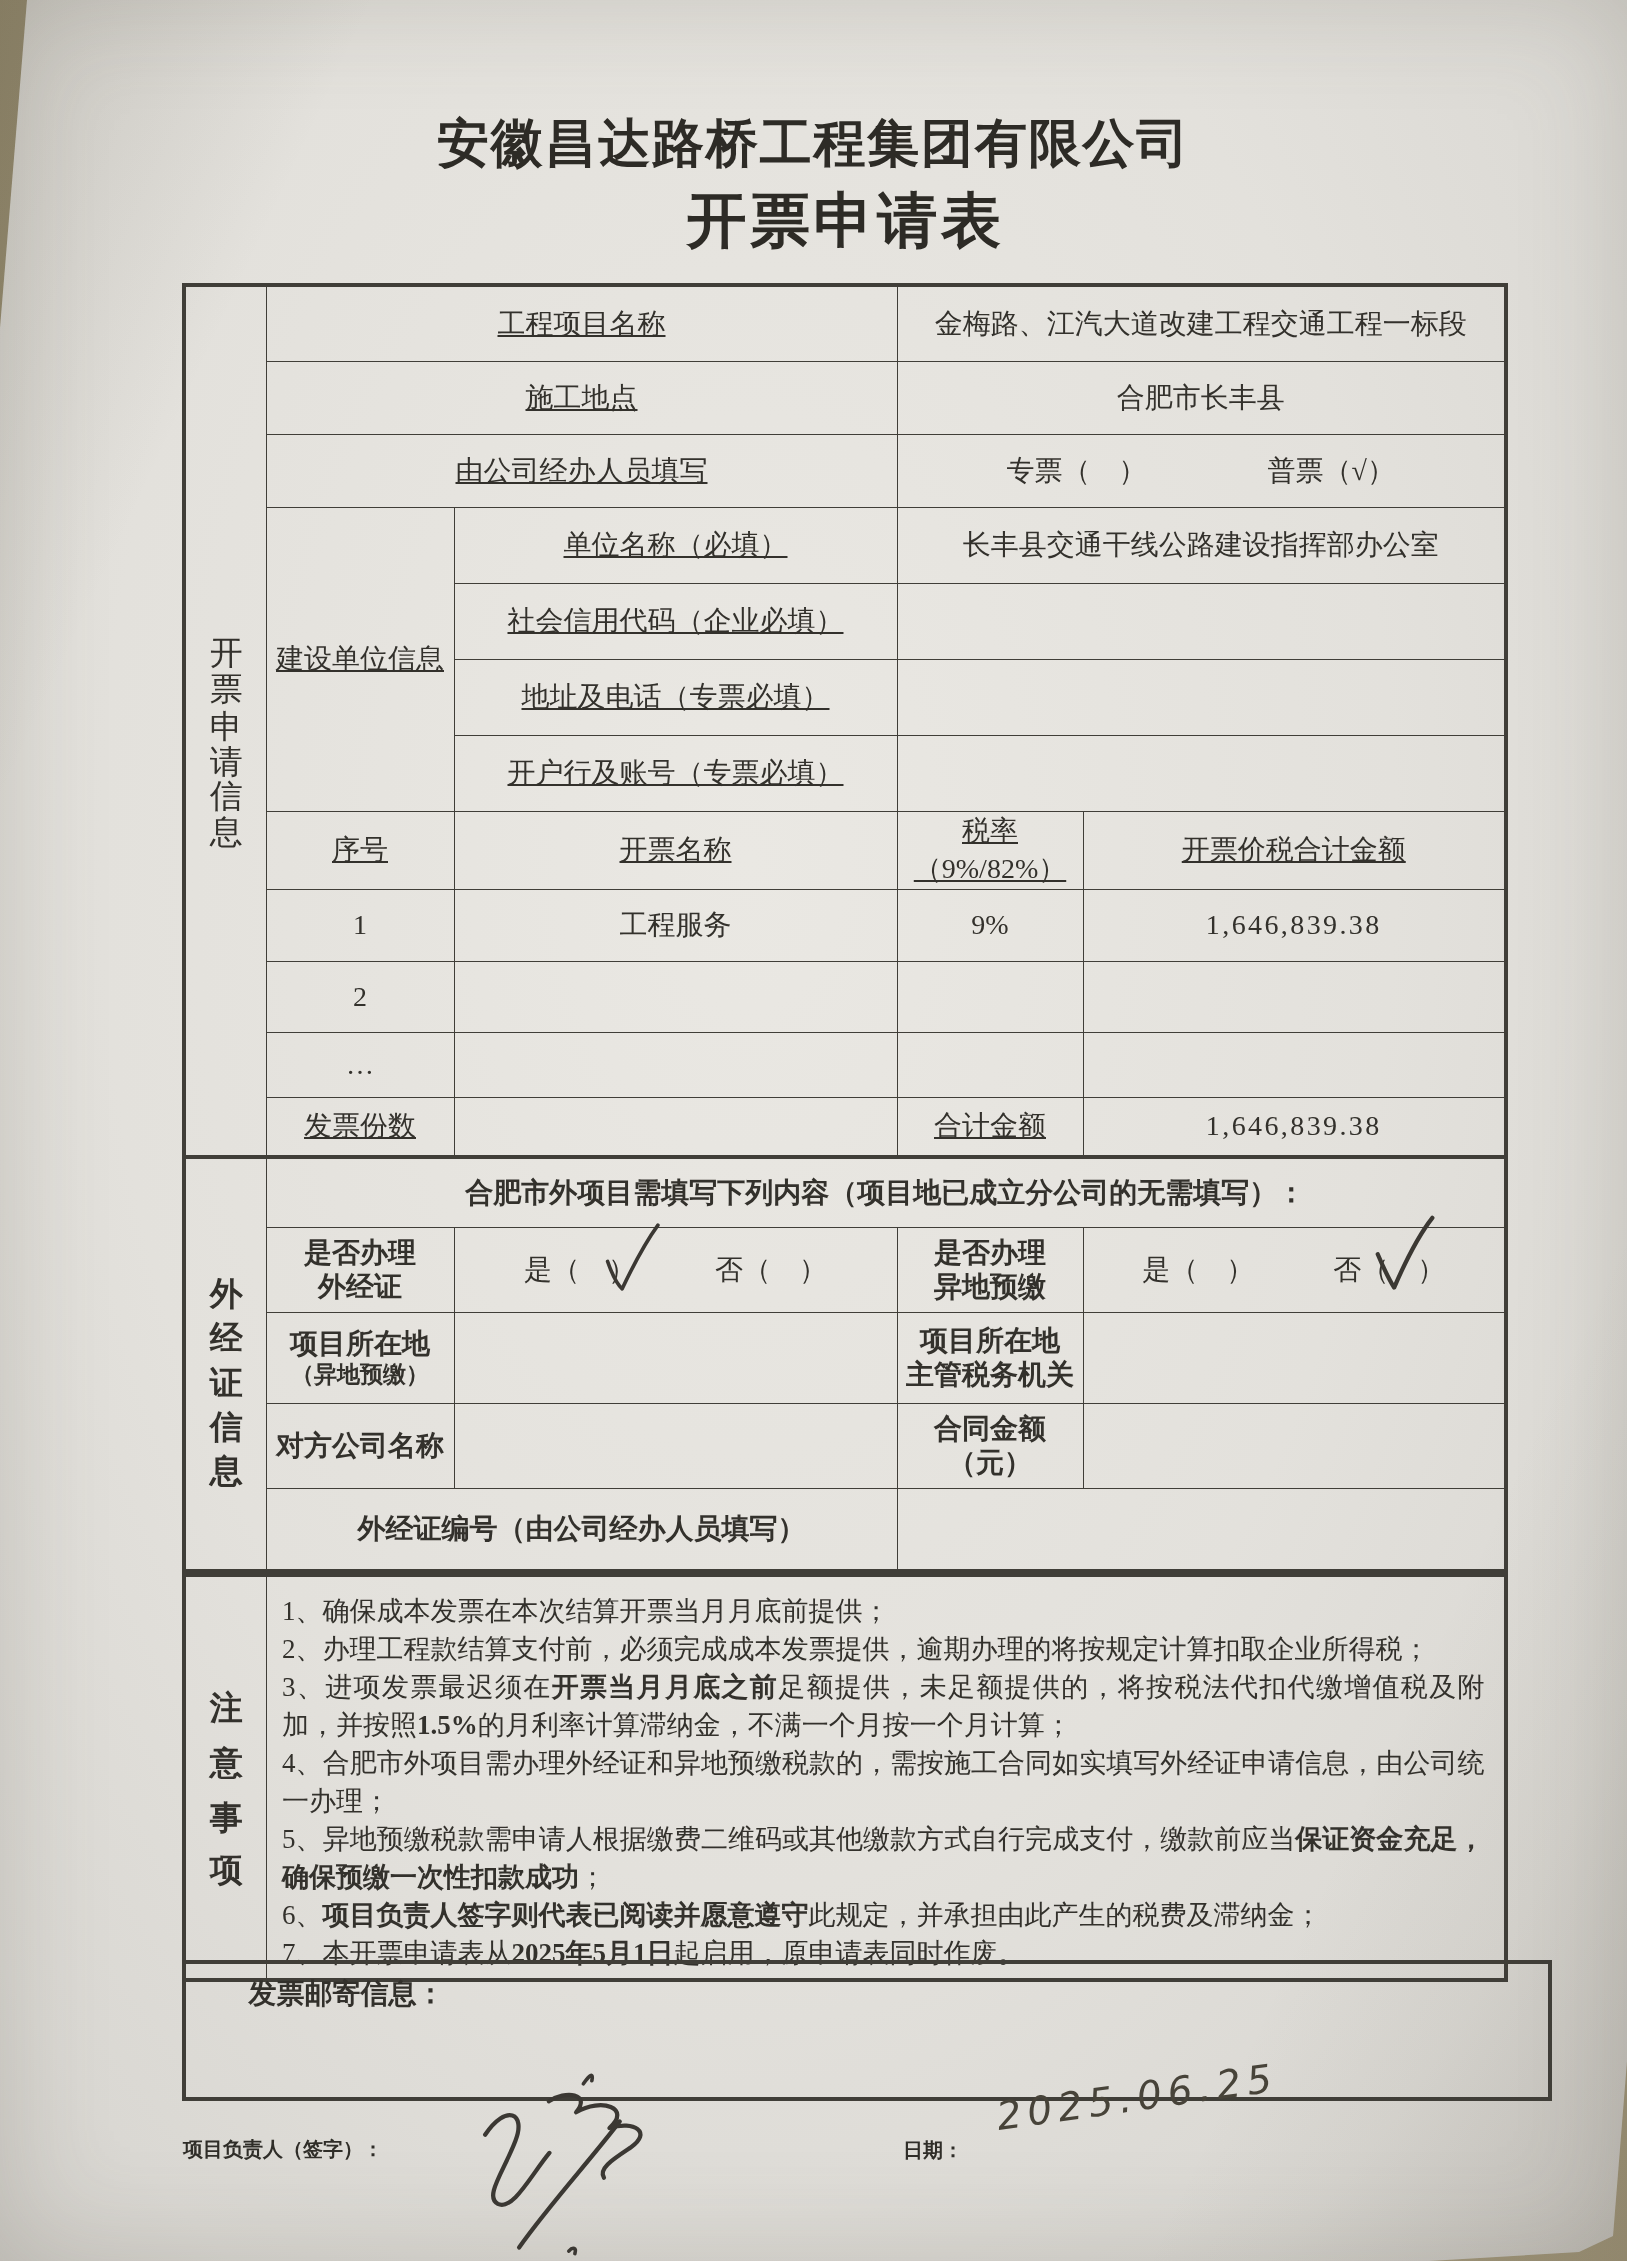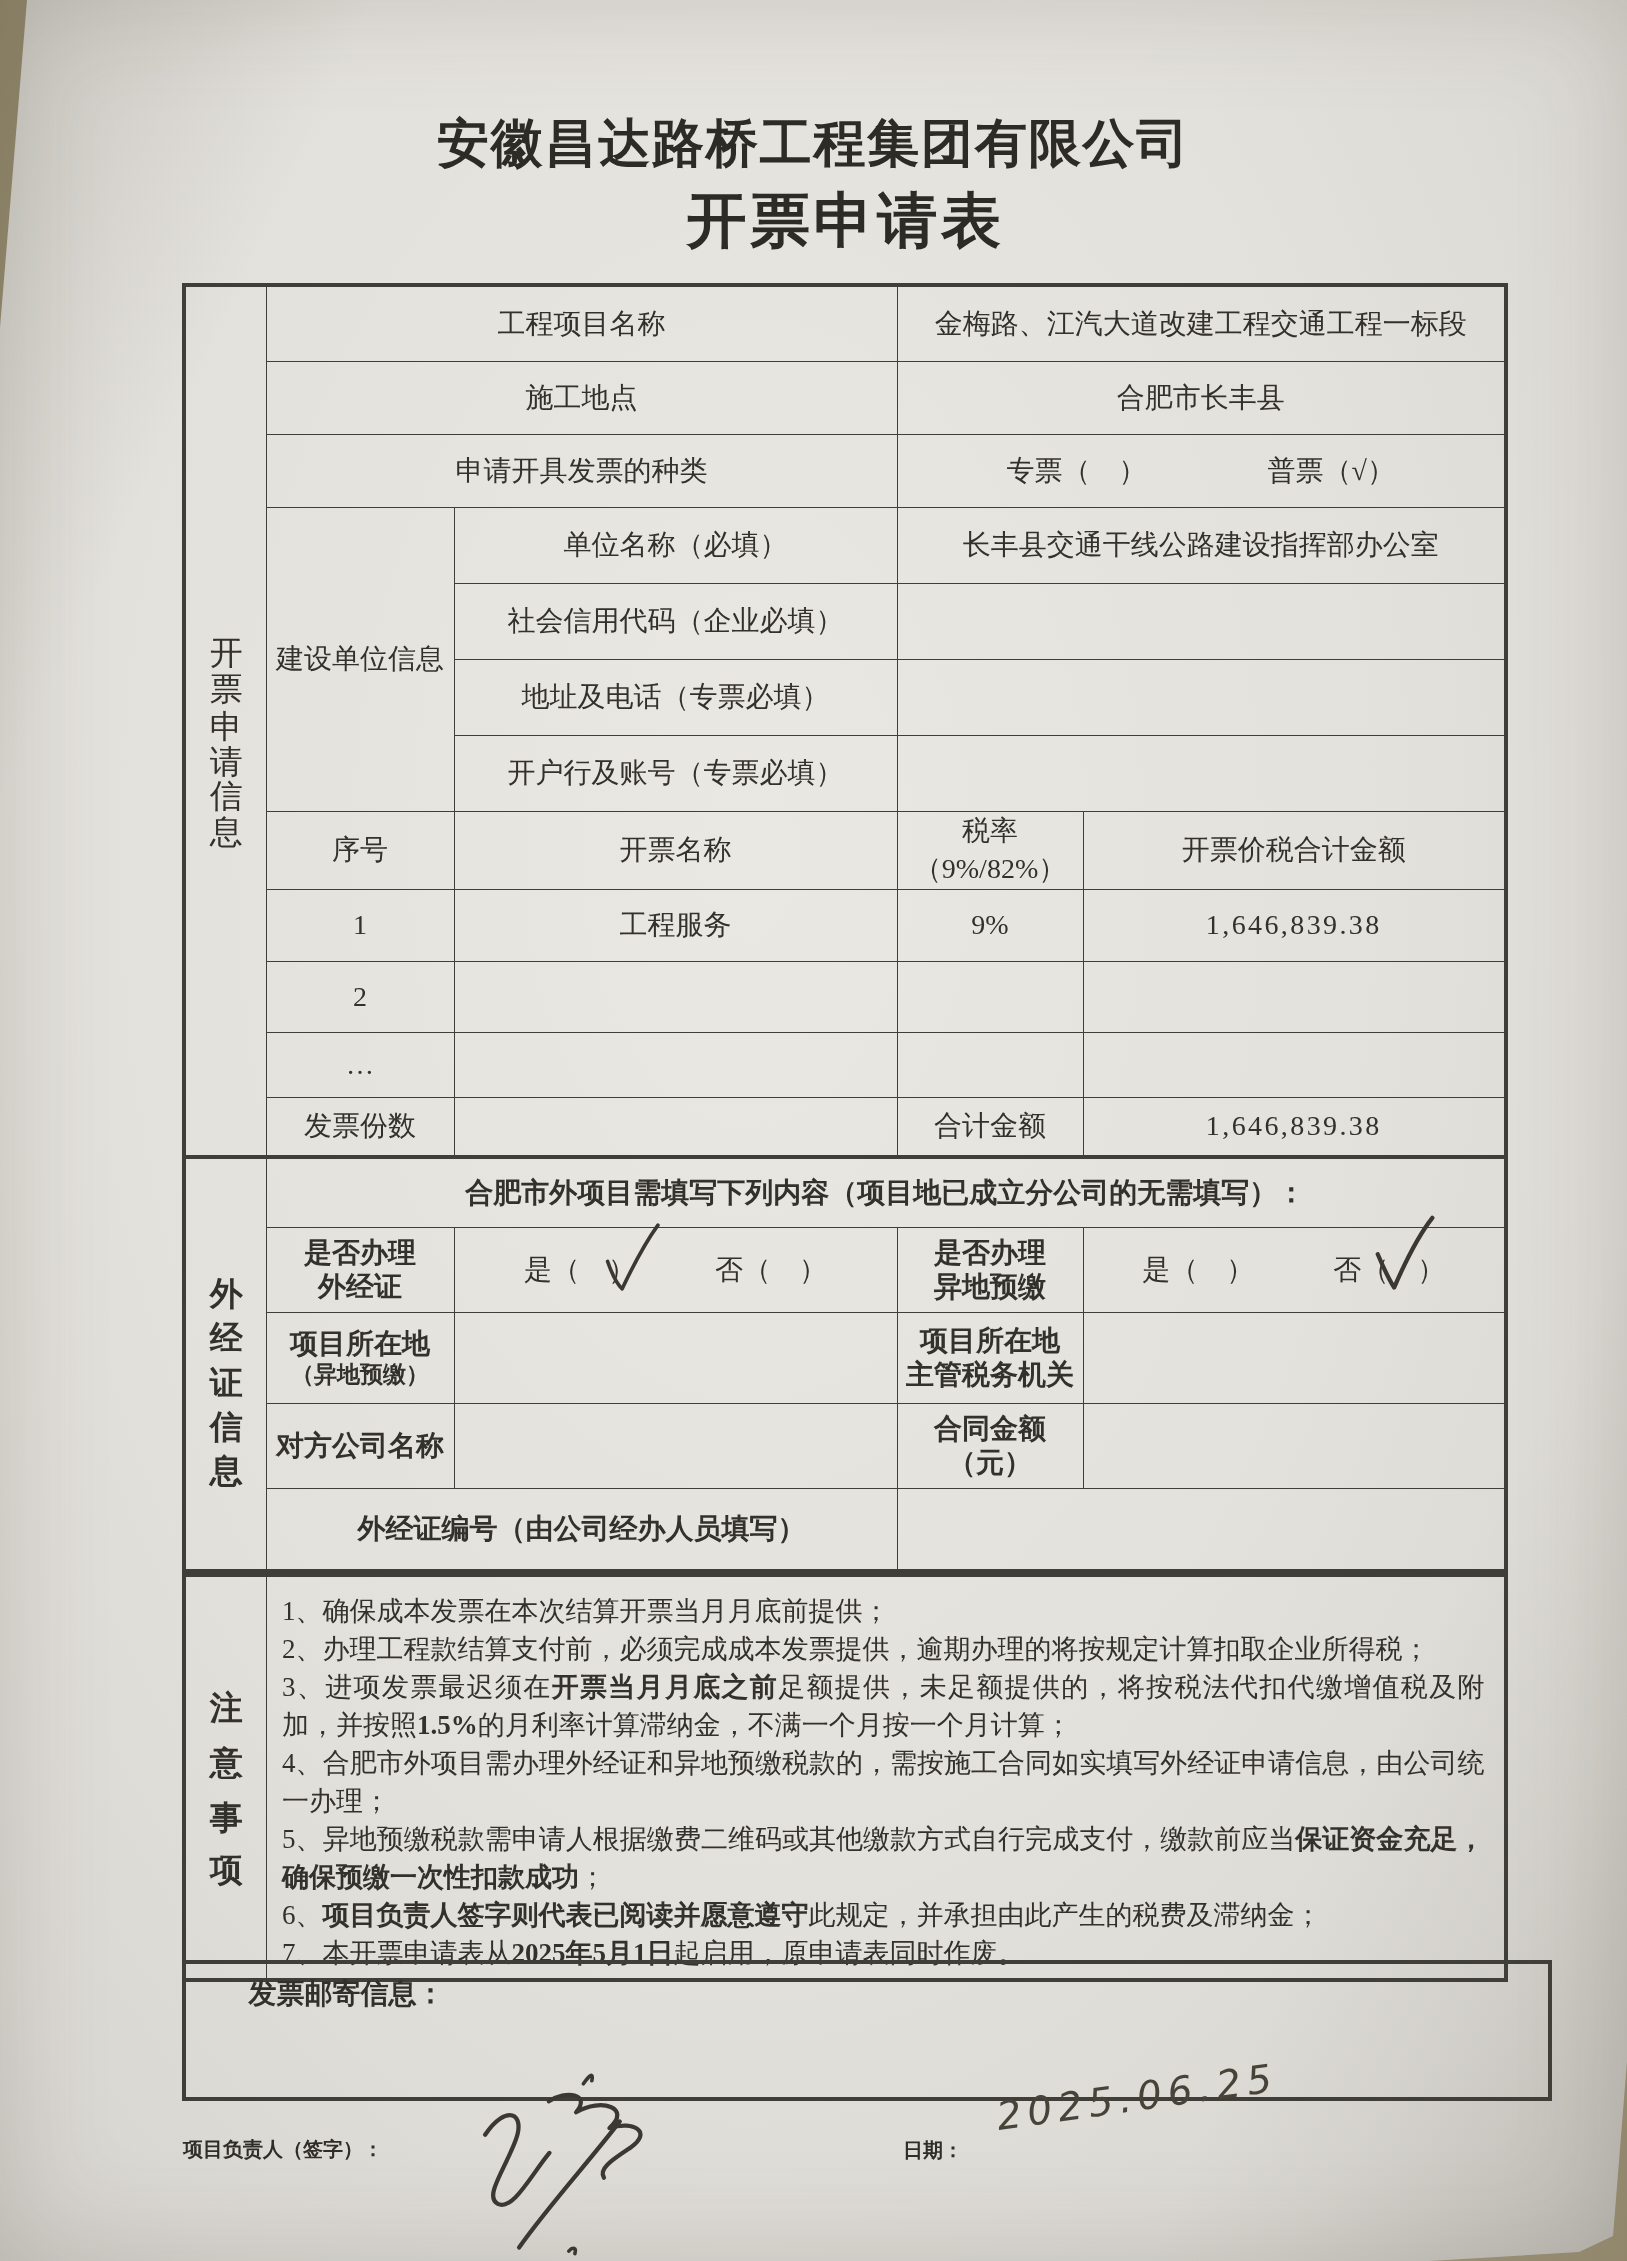--- a/index.html
+++ b/index.html
@@ -21,21 +21,21 @@
   .title1{top:109px;font-size:52px;letter-spacing:1.8px;}
   .title2{top:181px;font-size:60px;letter-spacing:3.6px;padding-left:32px;}
   table.form{position:absolute;border-collapse:collapse;table-layout:fixed;width:1322px;left:182px;
     border:4.2px solid #403e38;}
   table.form td{border:1.8px solid #403e38;padding:0 3.6px;vertical-align:middle;text-align:center;
     font-size:28px;color:#33312c;overflow:hidden;}
   td.spine{border-right:2.4px solid #403e38;}
   .vtext{writing-mode:vertical-rl;text-orientation:upright;display:inline-block;
     font-size:33px;letter-spacing:35px;}
   .vtext.b{font-weight:bold;}
-  td.lbl{font-size:28px;}
+  td.lbl{font-size:28px;text-decoration:underline;}
   td.lbl2{font-weight:bold;line-height:1.2;}
   td.lbl2 .l2{font-size:23px;}
   td.val{font-size:28px;}
   td.num{text-align:right;padding-right:7.3px;letter-spacing:2.4px;font-size:28px;margin-top:28px;}
   .optrow{display:flex;justify-content:center;gap:121px;}
   .optrow2{display:flex;justify-content:center;gap:79px;}
   td.note{font-weight:bold;text-align:left;padding-left:11px;font-size:28px;
     border-bottom:4.2px dashed #403e38;}
   td.notes-cell{vertical-align:top;text-align:left;}
   .notes{padding:14.6px 16px 6px 12px;font-size:27px;line-height:38px;text-align:justify;}
@@ -76,21 +76,21 @@
     <tr style="height:76px">
       <td class="spine" rowspan="12"><span class="vtext">开票申请信息</span></td>
       <td class="lbl" colspan="2">工程项目名称</td>
       <td class="val" colspan="2">金梅路、江汽大道改建工程交通工程一标段</td>
     </tr>
     <tr style="height:73px">
       <td class="lbl" colspan="2">施工地点</td>
       <td class="val" colspan="2">合肥市长丰县</td>
     </tr>
     <tr style="height:73px">
-      <td class="lbl" colspan="2">申请开具发票的种类</td>
+      <td class="lbl" colspan="2">由公司经办人员填写</td>
       <td class="val" colspan="2">
         <div class="optrow">
           <span>专票（　）</span>
           <span>普票（√）</span>
         </div>
       </td>
     </tr>
     <tr style="height:76px">
       <td class="lbl" rowspan="4">建设单位信息</td>
       <td class="lbl">单位名称（必填）</td>

